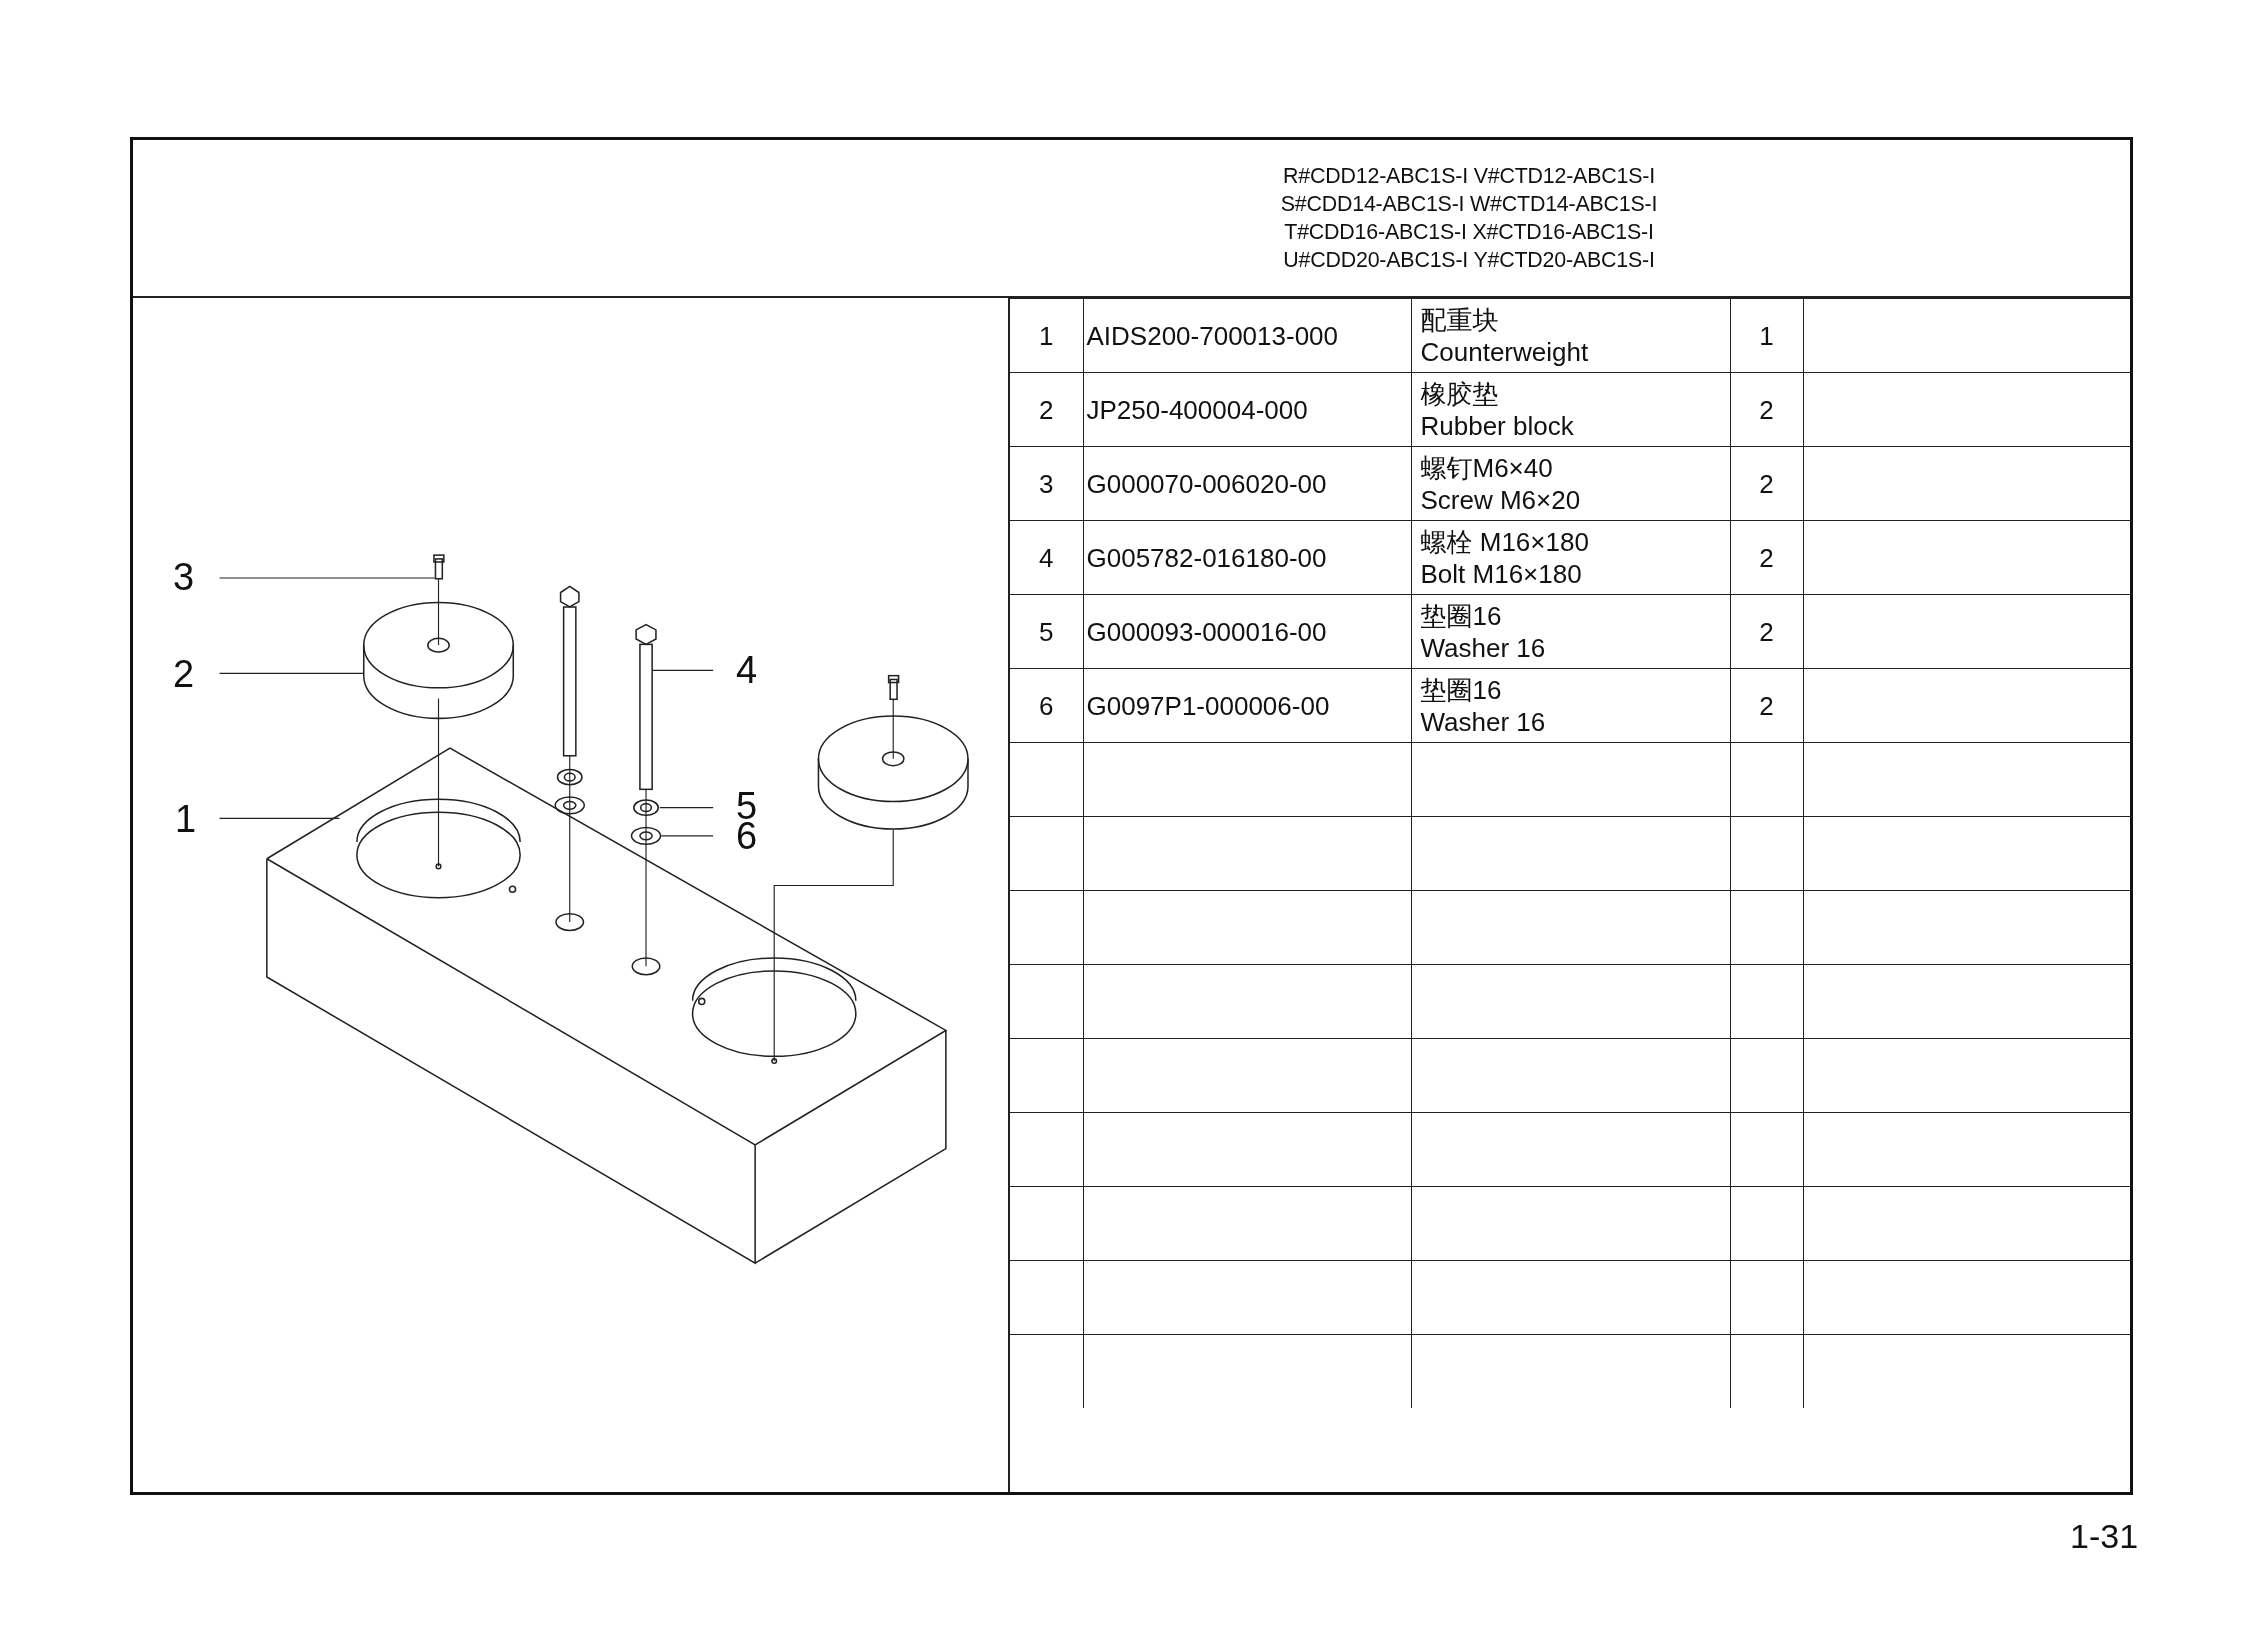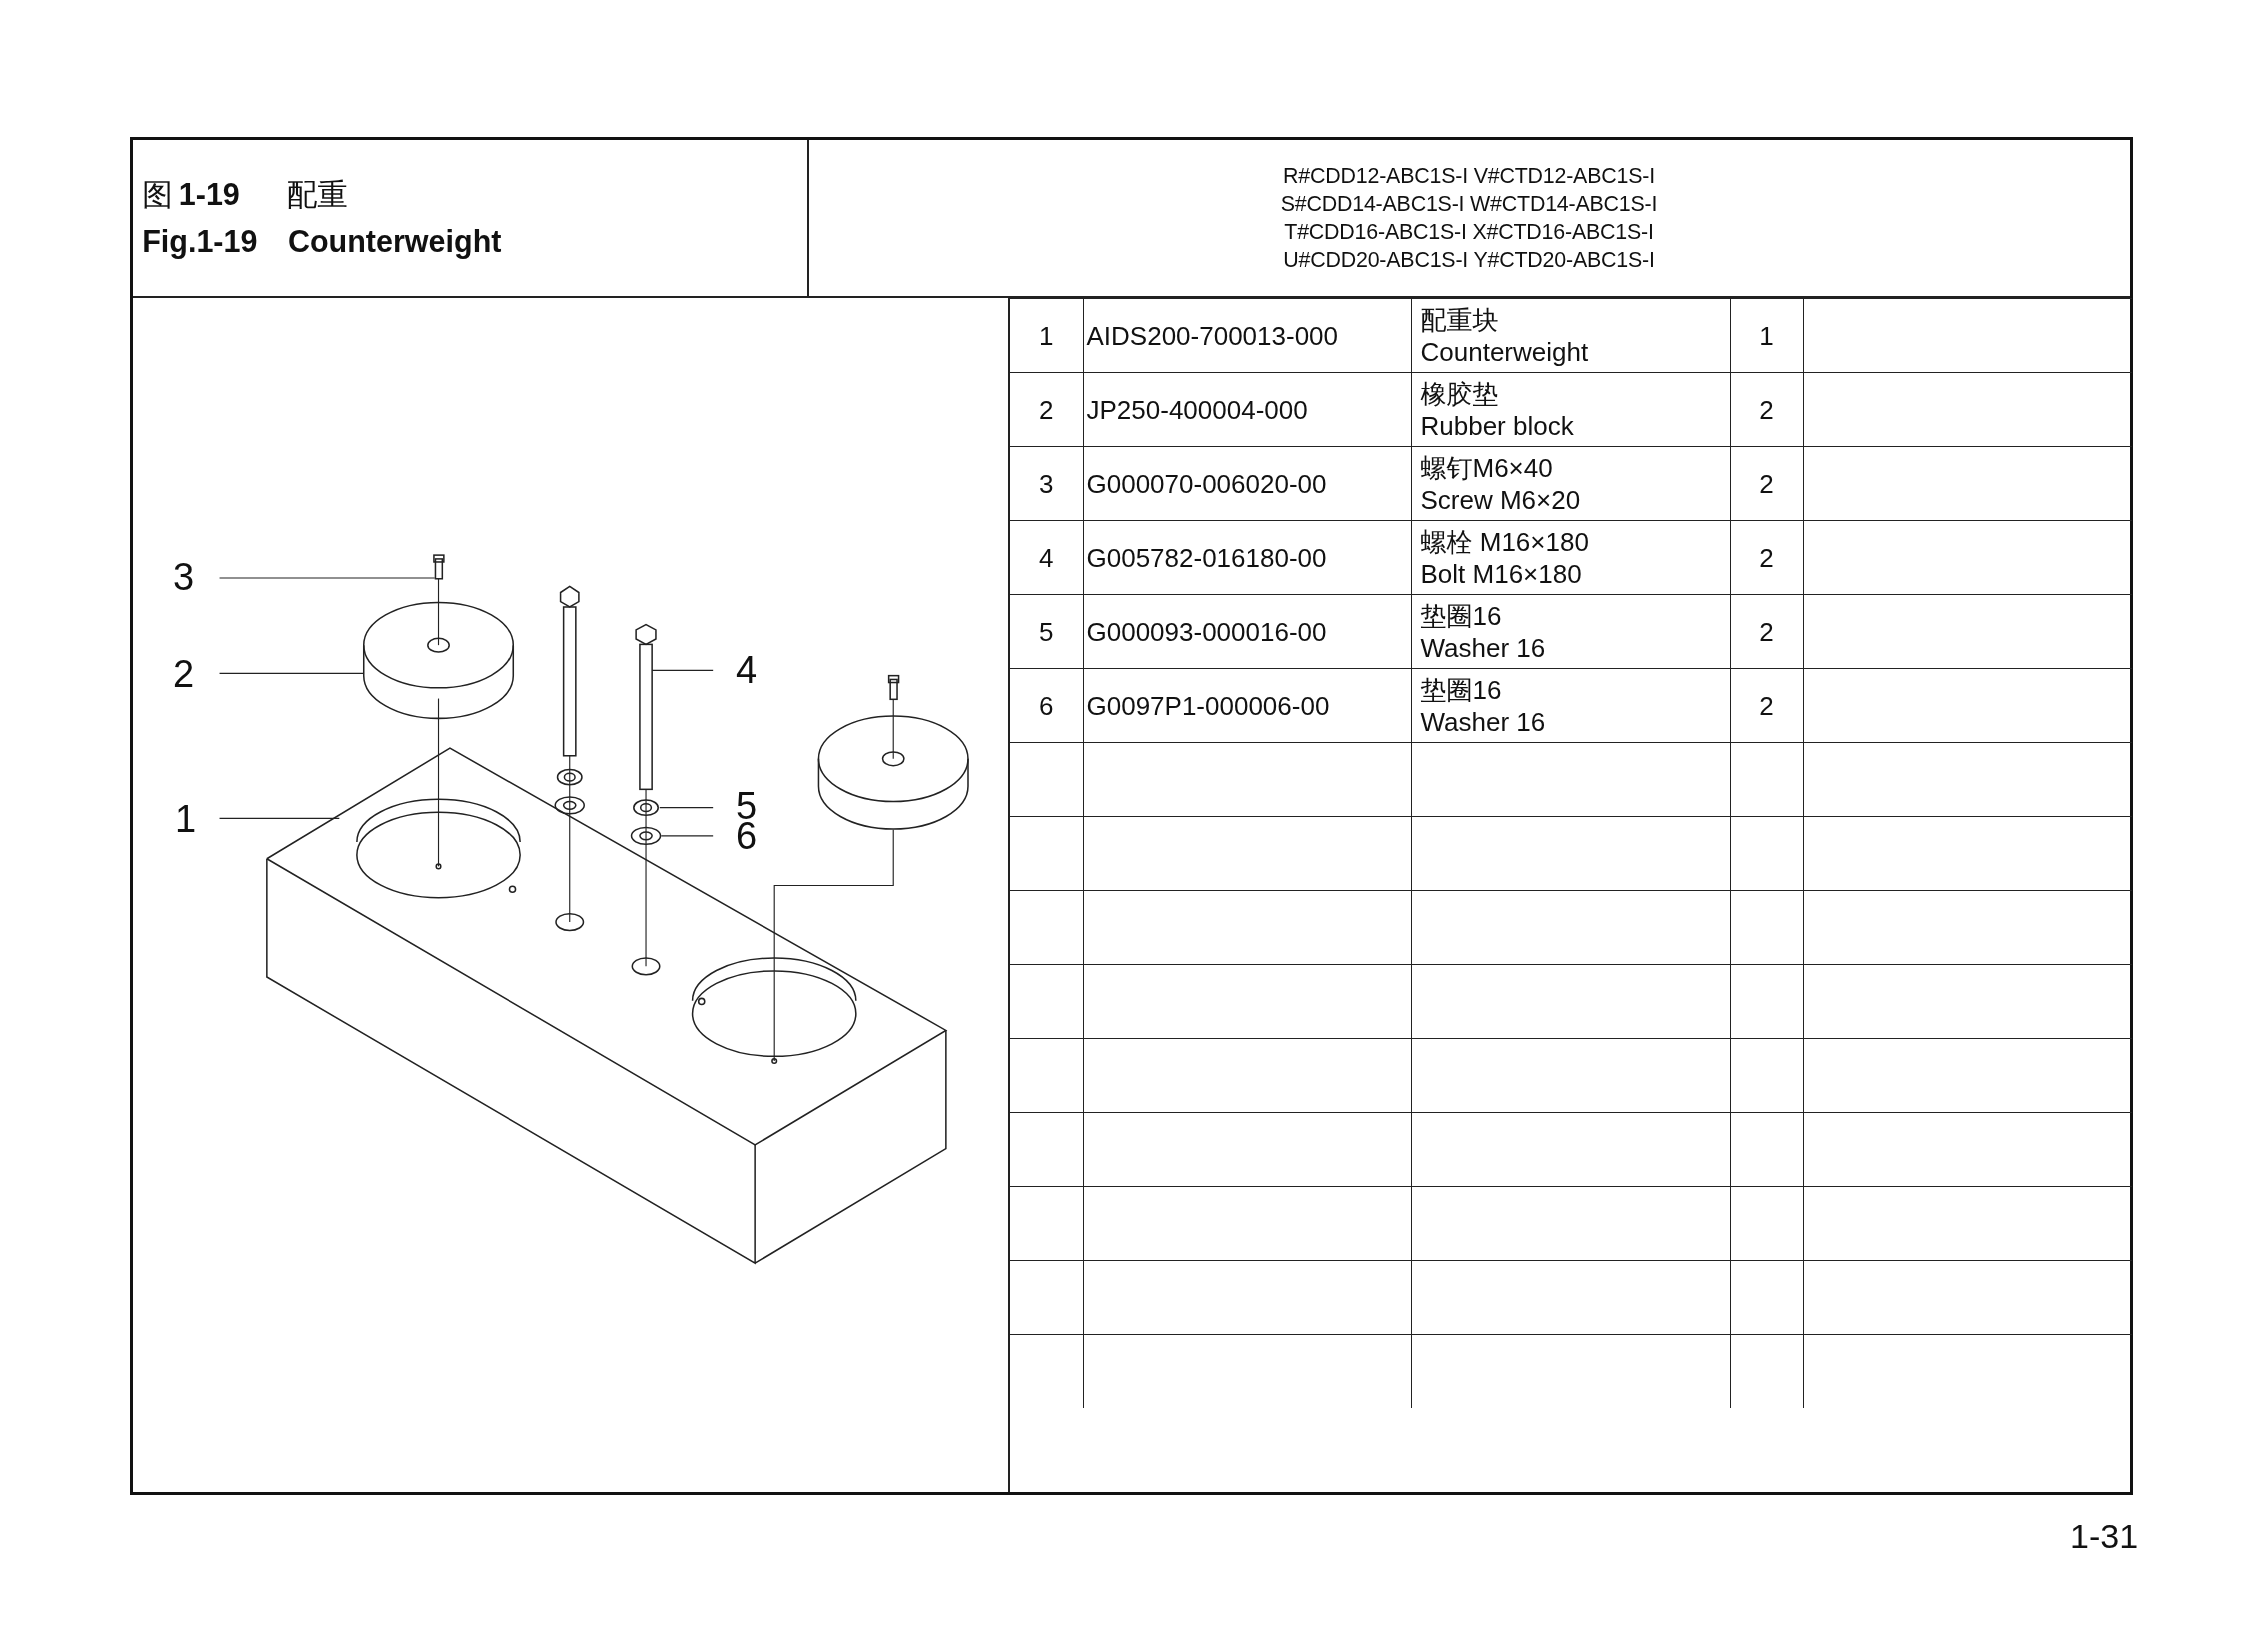--- a/index.html
+++ b/index.html
@@ -34,28 +34,20 @@
   td.c-part { padding-left:3px; white-space:nowrap; }
   td.c-desc { padding-left:9px; white-space:nowrap; }
   .page-num { position:absolute; left:2070px; top:1517px; font-size:34px; }
   .callout { position:absolute; font-size:38px; }
 </style>
 </head>
 <body>
 
 <div class="frame">
   <div class="hdr">
-    <div class="hdr-left">
-      <div class="fig-cn">
-        <span>图</span><span class="num">1-19</span><span class="name">配重</span>
-      </div>
-      <div class="fig-en">
-        <span>Fig.1-19</span><span class="name">Counterweight</span>
-      </div>
-    </div>
     <div class="hdr-right">
       <div class="model-line">R#CDD12-ABC1S-I V#CTD12-ABC1S-I</div>
       <div class="model-line">S#CDD14-ABC1S-I W#CTD14-ABC1S-I</div>
       <div class="model-line">T#CDD16-ABC1S-I X#CTD16-ABC1S-I</div>
       <div class="model-line">U#CDD20-ABC1S-I Y#CTD20-ABC1S-I</div>
     </div>
   </div>
 
   <div class="drawing">
     <svg width="875" height="1194" viewBox="0 0 1146 1565" fill="none" stroke="#222" stroke-width="2">

